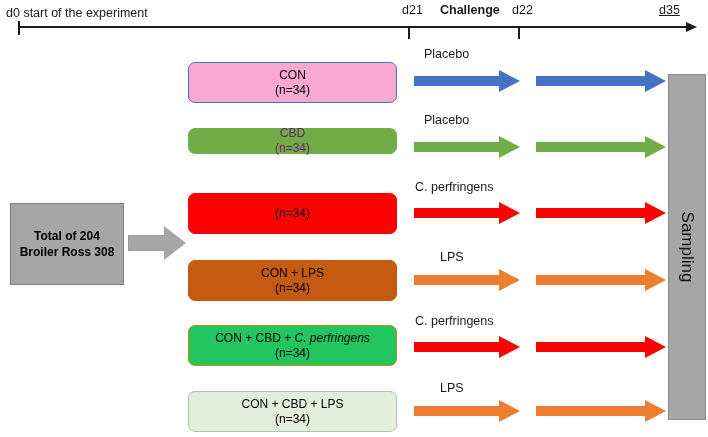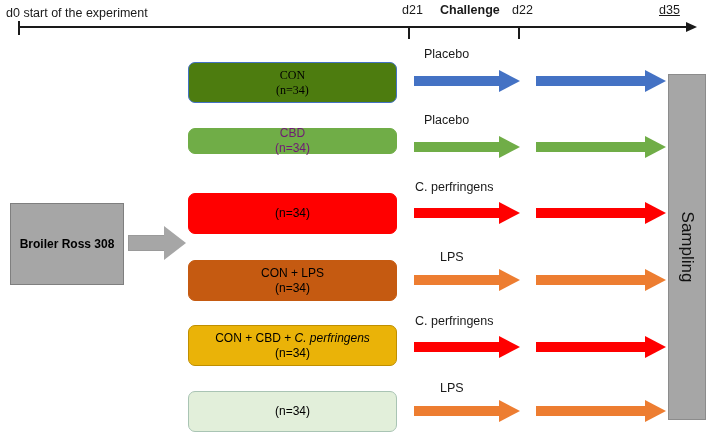--- a/index.html
+++ b/index.html
@@ -64,30 +64,31 @@
 
     <div class="tl-axis"></div>
     <div class="tl-tick" style="left:18px;top:21px;height:14px;"></div>
     <div class="tl-tick" style="left:408px;top:26px;height:13px;"></div>
     <div class="tl-tick" style="left:518px;top:26px;height:13px;"></div>
     <div class="tl-arrowhead" style="left:686px;top:21.5px;"></div>
   </div>
 
   <div class="src-box" style="left:10px;top:203px;width:112px;height:80px;">
     <div>
+      <div>Total of 204</div>
       <div>Broiler Ross 308</div>
     </div>
   </div>
 
   <div class="block-arrow" style="left:128px;top:226px;width:58px;height:34px;">
     <div class="shaft" style="width:38px;background:#A6A6A6;border-color:#9a9a9a;"></div>
     <div class="head" style="left:36px;border-left:22px solid #A6A6A6;"></div>
   </div>
 
-  <div class="grp" style="left:188px;top:62px;width:209px;height:41px;background:#4d7c0f;border:1px solid #4472C4;color:#000;font-family:Liberation Serif, serif;">
+  <div class="grp" style="left:188px;top:62px;width:209px;height:41px;background:#f9a8d4;border:1px solid #4472C4;color:#000;">
     <div class="ln1"><span>CON</span><span class="ital"></span></div>
     <div class="ln2">(n=34)</div>
   </div>
   <div class="arrow-label" style="left:424px;top:47px;">Placebo</div>
   <div class="farrow" style="left:414px;top:70px;width:106px;">
     <div class="bar" style="width:88px;background:#4472C4;"></div>
     <div class="tip" style="left:85px;border-left:21px solid #4472C4;"></div>
   </div>
   <div class="farrow" style="left:536px;top:70px;width:130px;">
     <div class="bar" style="width:112px;background:#4472C4;"></div>
@@ -128,35 +129,36 @@
   <div class="arrow-label" style="left:440px;top:250px;">LPS</div>
   <div class="farrow" style="left:414px;top:269px;width:106px;">
     <div class="bar" style="width:88px;background:#ED7D31;"></div>
     <div class="tip" style="left:85px;border-left:21px solid #ED7D31;"></div>
   </div>
   <div class="farrow" style="left:536px;top:269px;width:130px;">
     <div class="bar" style="width:112px;background:#ED7D31;"></div>
     <div class="tip" style="left:109px;border-left:21px solid #ED7D31;"></div>
   </div>
 
-  <div class="grp" style="left:188px;top:325px;width:209px;height:41px;background:#eab308;border:1px solid #BF8F00;color:#000;">
+  <div class="grp" style="left:188px;top:325px;width:209px;height:41px;background:#22c55e;border:1px solid #BF8F00;color:#000;">
     <div class="ln1"><span>CON + CBD + </span><span class="ital">C. perfringens</span></div>
     <div class="ln2">(n=34)</div>
   </div>
   <div class="arrow-label" style="left:415px;top:314px;">C. perfringens</div>
   <div class="farrow" style="left:414px;top:336px;width:106px;">
     <div class="bar" style="width:88px;background:#FF0000;"></div>
     <div class="tip" style="left:85px;border-left:21px solid #FF0000;"></div>
   </div>
   <div class="farrow" style="left:536px;top:336px;width:130px;">
     <div class="bar" style="width:112px;background:#FF0000;"></div>
     <div class="tip" style="left:109px;border-left:21px solid #FF0000;"></div>
   </div>
 
   <div class="grp" style="left:188px;top:391px;width:209px;height:41px;background:#E2EFDA;border:1px solid #A9C4B4;color:#000;">
+    <div class="ln1"><span>CON + CBD + LPS</span><span class="ital"></span></div>
     <div class="ln2">(n=34)</div>
   </div>
   <div class="arrow-label" style="left:440px;top:381px;">LPS</div>
   <div class="farrow" style="left:414px;top:400px;width:106px;">
     <div class="bar" style="width:88px;background:#ED7D31;"></div>
     <div class="tip" style="left:85px;border-left:21px solid #ED7D31;"></div>
   </div>
   <div class="farrow" style="left:536px;top:400px;width:130px;">
     <div class="bar" style="width:112px;background:#ED7D31;"></div>
     <div class="tip" style="left:109px;border-left:21px solid #ED7D31;"></div>

